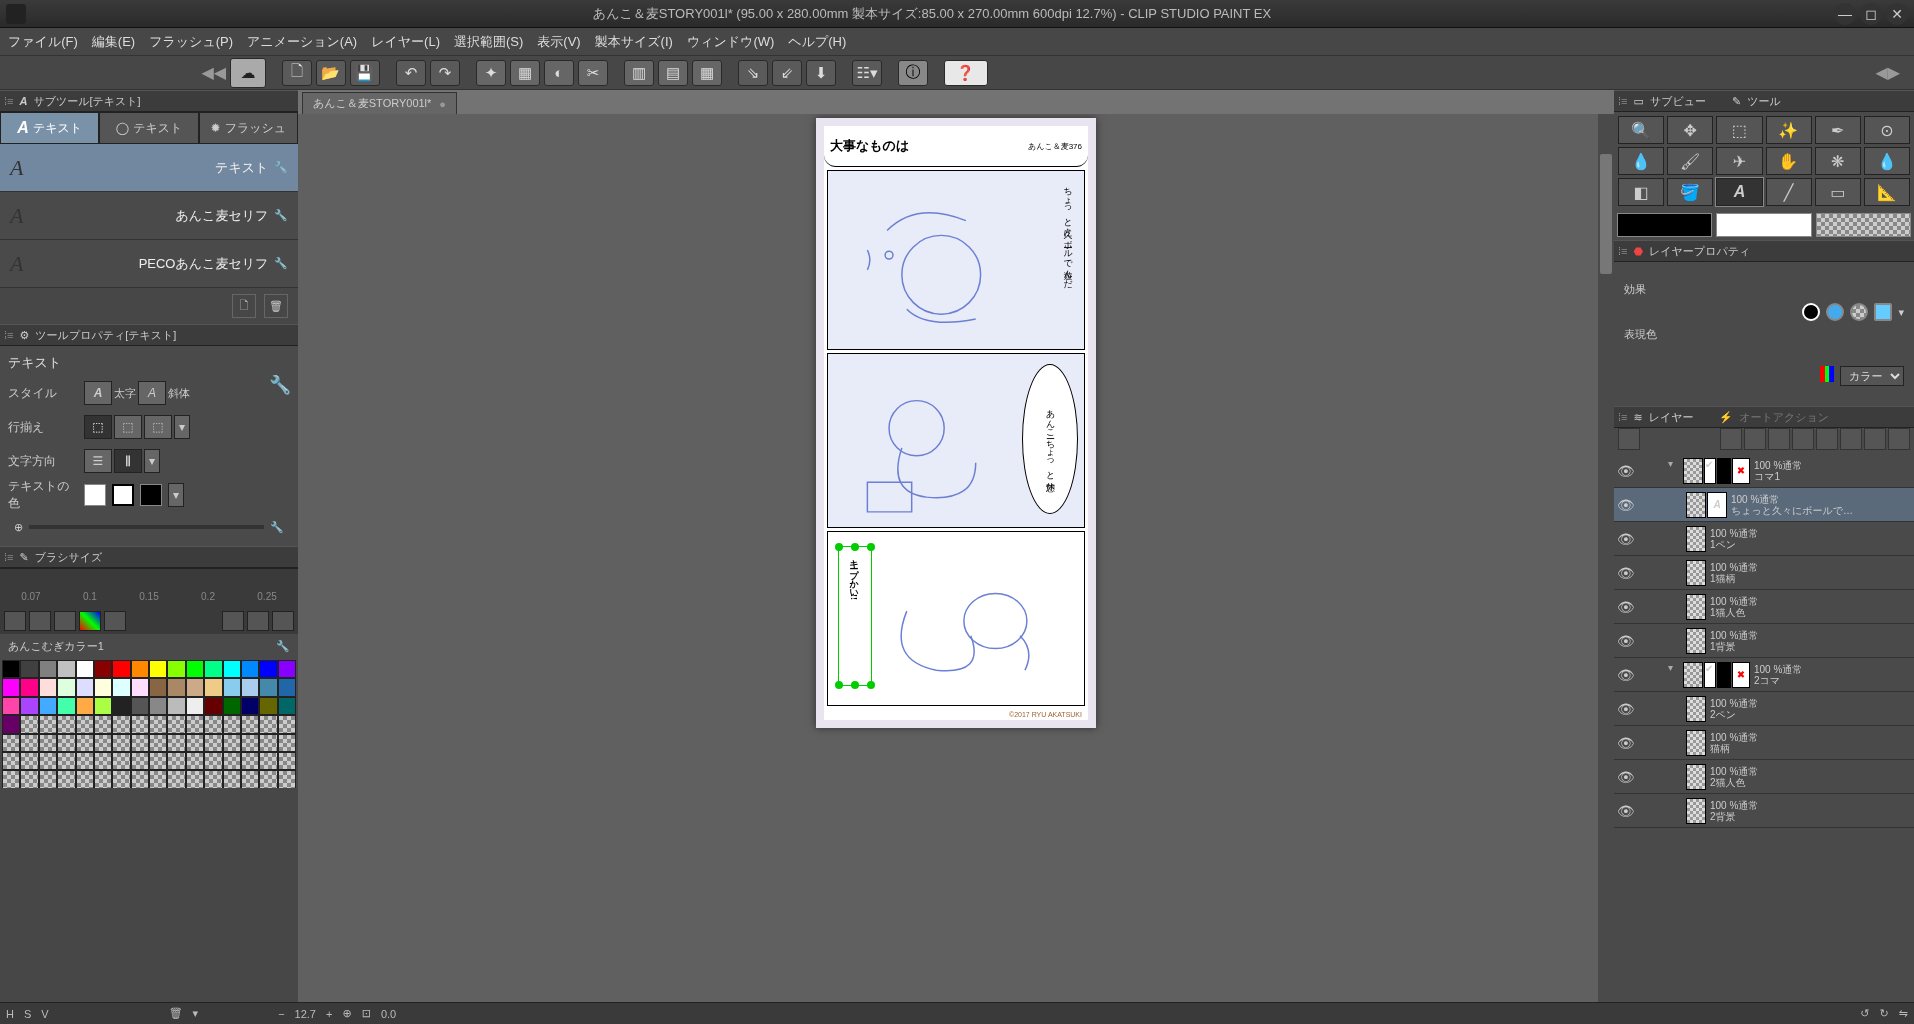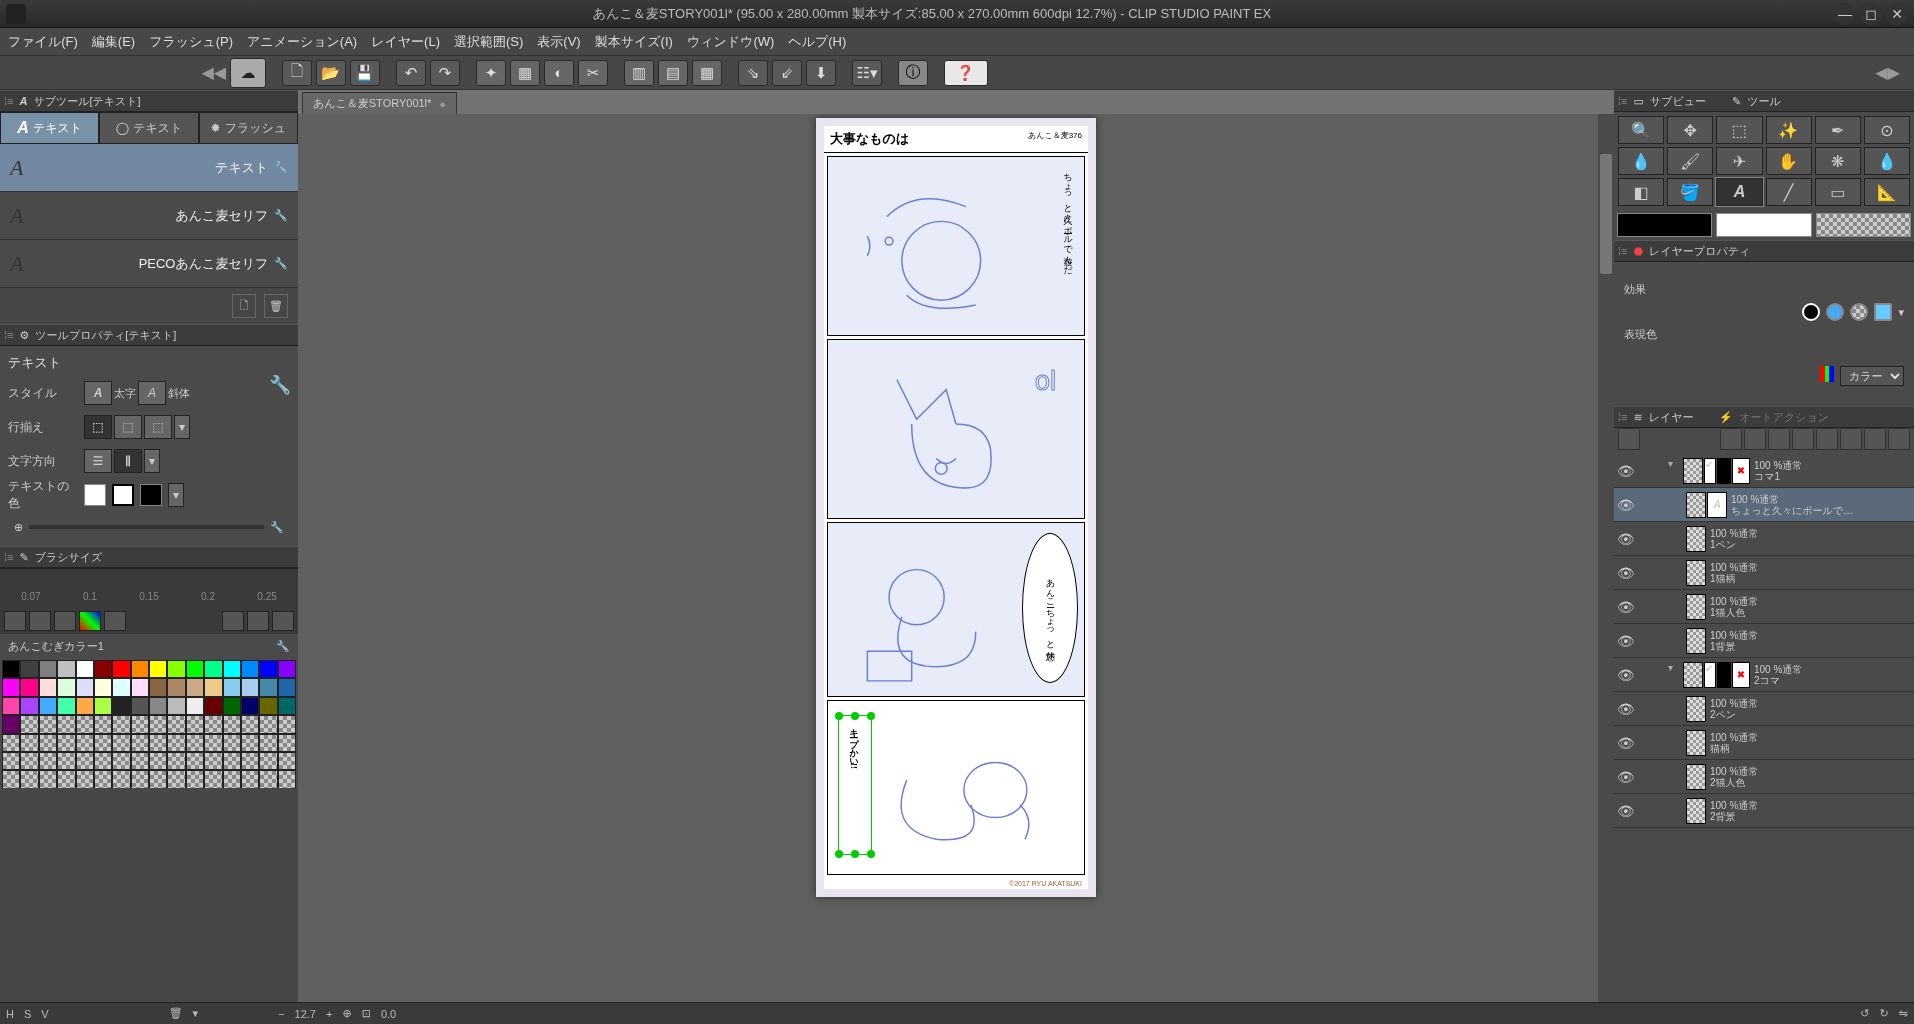--- a/index.html
+++ b/index.html
@@ -79,21 +79,21 @@
 
 .doc-tabs { height:24px; background:#737373; display:flex; align-items:flex-end; padding-left:4px; }
 .doc-tab { height:22px; background:#666; padding:0 10px; display:flex; align-items:center; gap:8px; border:1px solid #333; border-bottom:none; font-size:11px; cursor:pointer; }
 .doc-tab .x { color:#999; cursor:pointer; }
 .canvas-area { flex:1; background:#606060; position:relative; display:flex; justify-content:center; align-items:flex-start; padding-top:4px; overflow:hidden; }
 .canvas-scroll-v { position:absolute; right:0; top:0; bottom:0; width:16px; background:#4a4a4a; }
 .canvas-scroll-v .thumb { position:absolute; left:2px; right:2px; top:40px; height:120px; background:#777; border-radius:2px; }
 
 
 .page { width:280px; background:#fff; border:8px solid #e8e4f0; box-shadow:0 0 8px rgba(0,0,0,0.5); }
-.page-title-row { display:flex; align-items:flex-start; padding:4px 6px; border-bottom:1.5px solid #000; }
+.page-title-row { display:flex; align-items:center; padding:11px 6px; border-bottom:1.5px solid #000;border-radius:12px; }
 .page-title-row .t { font-weight:bold; font-size:13px; color:#000; }
 .page-title-row .sub { font-size:8px; color:#000; margin-left:auto; }
 .panel { border:1.5px solid #000; margin:3px; background:#fff; position:relative; }
 .panel.tint { background:#e8ecf8; }
 .panel svg { width:100%; height:100%; }
 .sketch { stroke:#6b7fd4; stroke-width:1.5; fill:none; }
 .vtext { writing-mode: vertical-rl; font-size:9px; color:#000; font-family:serif; position:absolute; }
 .bubble { position:absolute; border:1px solid #000; border-radius:50%; background:#fff; display:flex; align-items:center; justify-content:center; }
 .copyright { text-align:right; font-size:7px; color:#a06030; padding:2px 6px; }
 .text-box-sel { position:absolute; border:1px solid #0c0; }
@@ -442,27 +442,20 @@
           <span class="sub">あんこ＆麦376</span>
         </div>
         <div class="panel tint" style="height:180px;">
           <svg viewBox="0 0 260 180">
               <circle class="sketch" cx="115" cy="105" r="40"></circle>
               <path class="sketch" d="M60 60 Q90 30 140 50 M80 140 Q100 160 150 150 M40 80 Q45 90 40 100"></path>
               <circle class="sketch" cx="62" cy="85" r="4"></circle>
             </svg>
           <div class="vtext" style="top:10px;right:10px;">ちょっと久々にボールで遊んだ</div>
         </div>
-        <div class="panel tint" style="height:180px;">
-          <svg viewBox="0 0 260 180">
-              <path class="sketch" d="M70 40 L90 80 L120 50 L130 85 M85 85 Q85 150 140 150 Q170 150 165 110 Q160 85 130 85 M110 120 Q120 130 130 120"></path>
-              <circle class="sketch" cx="115" cy="130" r="6"></circle>
-              <text x="210" y="50" class="sketch" style="font-size:28px;stroke-width:1;">ol</text>
-            </svg>
-        </div>
         <div class="panel tint" style="height:175px;">
           <svg viewBox="0 0 260 175">
               <circle class="sketch" cx="90" cy="75" r="28"></circle>
               <path class="sketch" d="M75 95 Q60 140 100 145 Q150 150 150 110 M40 130 L40 160 L85 160 L85 130 Z"></path>
             </svg>
           <div class="bubble" style="right:6px;top:10px;width:56px;height:150px;">
             <div class="vtext" style="position:static;">あんこーちょっと休憩</div>
           </div>
         </div>
         <div class="panel" style="height:175px;">

